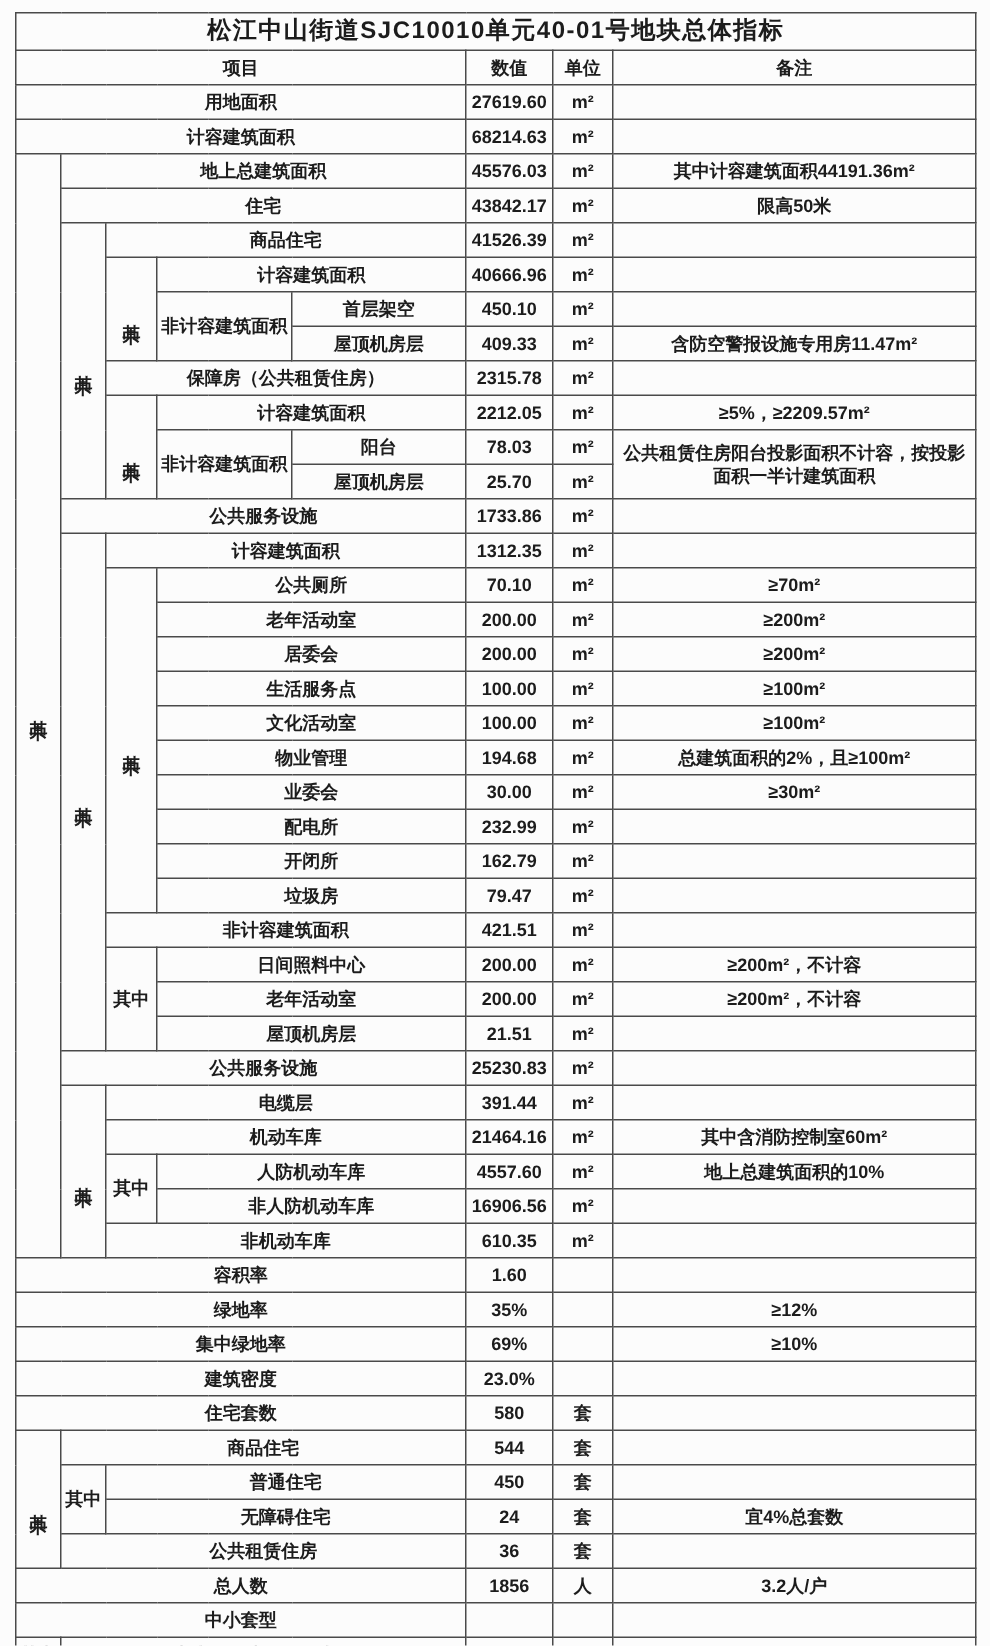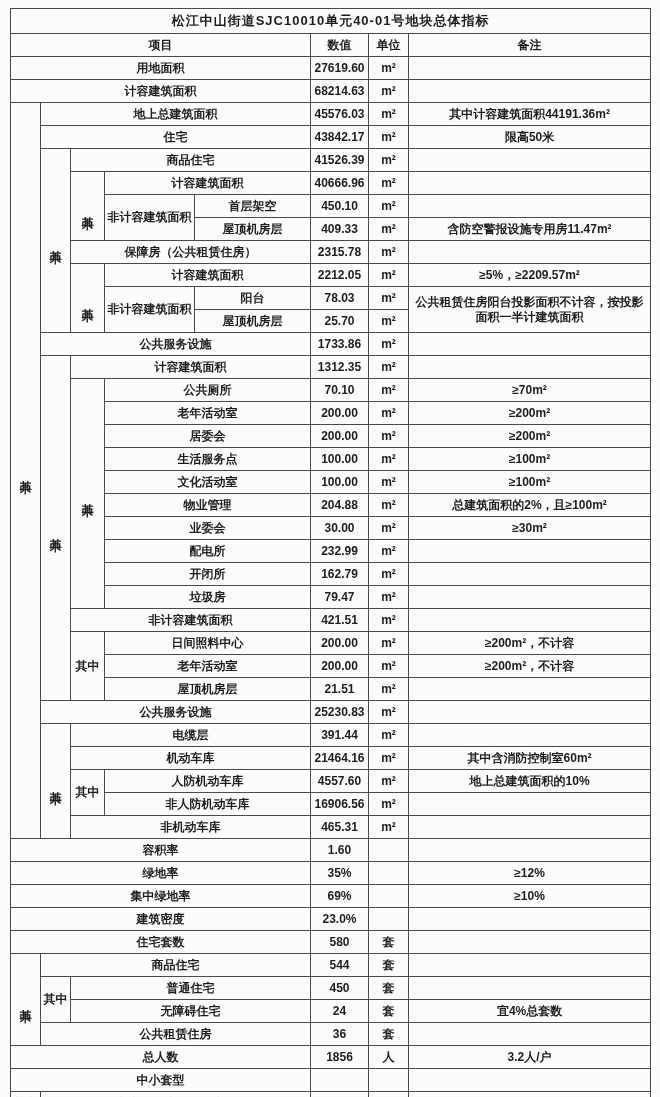--- a/index.html
+++ b/index.html
@@ -2,21 +2,21 @@
 <html><head>
 <meta charset="utf-8">
 <style>
   html,body{margin:0;padding:0;background:#fdfdfd;}
   body{font-family:"Liberation Sans","DejaVu Sans",sans-serif;color:#1c1c1c;}
   .page{width:660px;height:1097px;box-sizing:border-box;padding:8px 10px;background:#fcfcfc;}
   table{border-collapse:collapse;table-layout:fixed;width:640px;}
   th,td{border:1px solid #4a4a4a;text-align:center;vertical-align:middle;
         font-size:12px;font-weight:700;line-height:1.2;padding:1px 2px;height:20px;
         overflow:hidden;word-break:break-all;}
-  th.title-cell{font-size:13px;height:22px;letter-spacing:1px;}
+  th.title-cell{font-size:16px;height:22px;letter-spacing:1px;}
   .vtext{display:inline-block;writing-mode:vertical-rl;text-orientation:upright;letter-spacing:2px;}
 </style>
 </head>
 <body>
 
 <div class="page">
   <table>
     <colgroup>
       <col style="width:30px">
         <col style="width:30px">
@@ -156,21 +156,21 @@
           <td>≥100m²</td>
         </tr>
         <tr>
           <td colspan="3">文化活动室</td>
           <td>100.00</td>
           <td>m²</td>
           <td>≥100m²</td>
         </tr>
         <tr>
           <td colspan="3">物业管理</td>
-          <td>204.88</td>
+          <td>194.68</td>
           <td>m²</td>
           <td>总建筑面积的2%，且≥100m²</td>
         </tr>
         <tr>
           <td colspan="3">业委会</td>
           <td>30.00</td>
           <td>m²</td>
           <td>≥30m²</td>
         </tr>
         <tr>
@@ -243,21 +243,21 @@
           <td>地上总建筑面积的10%</td>
         </tr>
         <tr>
           <td colspan="3">非人防机动车库</td>
           <td>16906.56</td>
           <td>m²</td>
           <td></td>
         </tr>
         <tr>
           <td colspan="4">非机动车库</td>
-          <td>465.31</td>
+          <td>610.35</td>
           <td>m²</td>
           <td></td>
         </tr>
         <tr>
           <td colspan="6">容积率</td>
           <td>1.60</td>
           <td></td>
           <td></td>
         </tr>
         <tr>

